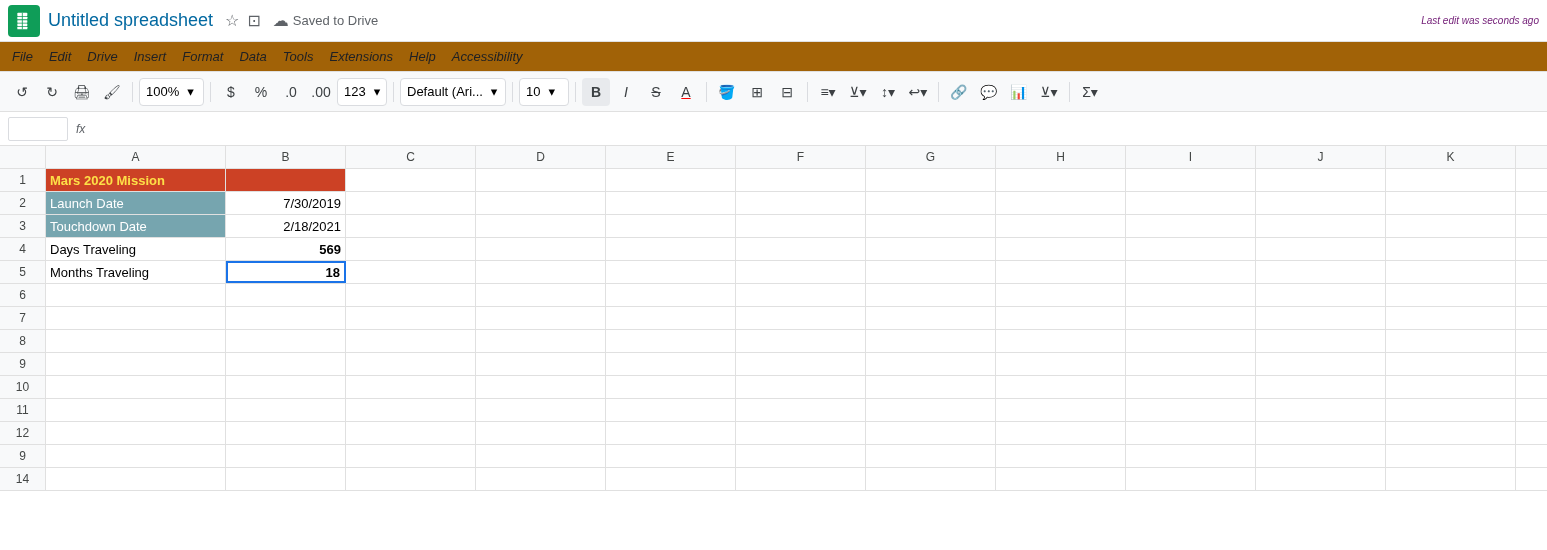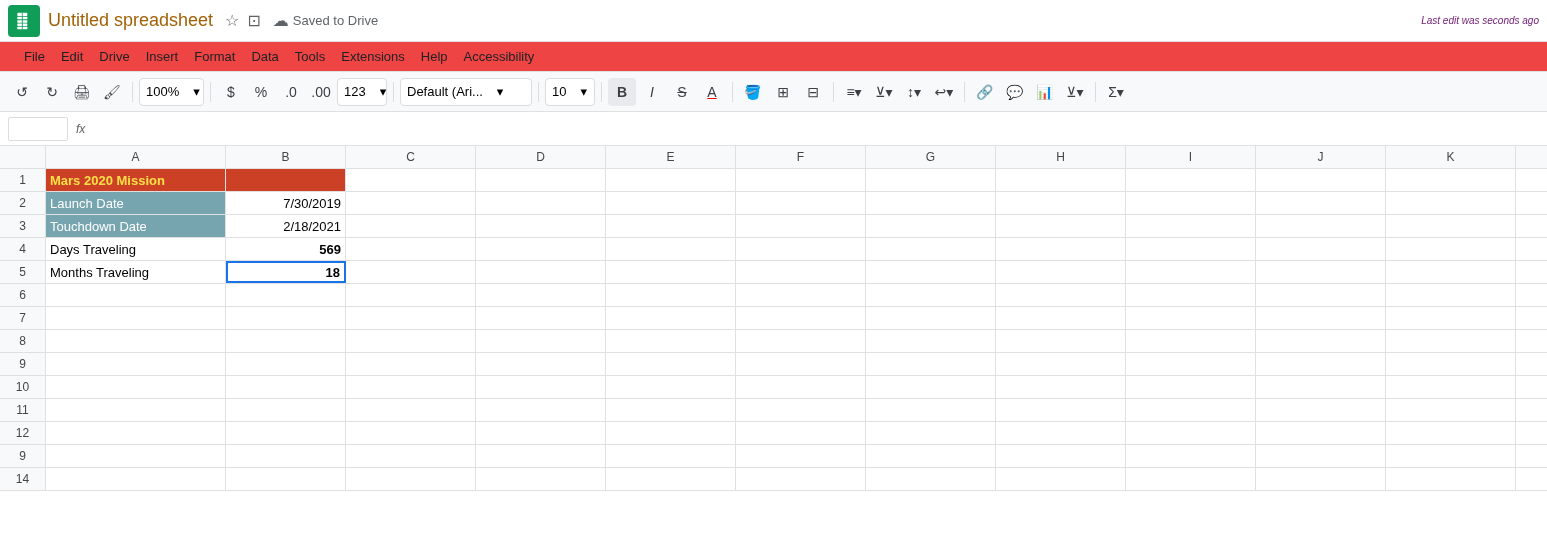--- a/index.html
+++ b/index.html
@@ -17,21 +17,21 @@
     #sheets-logo {
       width: 32px; height: 32px; margin-right: 8px;
       background: #0f9d58;
       border-radius: 4px;
       display: flex; align-items: center; justify-content: center;
       flex-shrink: 0;
     }
     #sheets-logo svg { width: 20px; height: 20px; }
     #app-title {
       font-size: 18px;
-      color: #a16207;
+      color: #0369a1;
       font-weight: 400;
       margin-right: 8px;
     }
     .title-icon {
       margin: 0 4px;
       color: #5f6368;
       font-size: 16px;
       cursor: pointer;
     }
     #saved-status {
@@ -47,23 +47,24 @@
       color: #701a75;
       font-size: 10px;
       font-style: italic;
     }
 
     
     #menu-bar {
       display: flex;
       align-items: center;
       height: 30px;
-      padding: 0 16px;
-      background: #ef4444;
+      padding: 0 4px;
+      background: #a16207;
       border-bottom: 1px solid #e0e0e0;
+      font-style: italic;
     }
     .menu-item {
       padding: 4px 8px;
       color: #202124;
       font-size: 13px;
       cursor: pointer;
       border-radius: 4px;
     }
 
     
@@ -82,25 +83,25 @@
       border: none; background: transparent;
       cursor: pointer; border-radius: 4px;
       color: #3c4043; font-size: 14px;
     }
     .toolbar-divider { width: 1px; height: 20px; background: #dadce0; margin: 0 4px; }
     .toolbar-dropdown {
       display: flex; align-items: center;
       padding: 0 6px; height: 28px;
       border: 1px solid #dadce0; border-radius: 4px;
       background: #fff; cursor: pointer; font-size: 13px;
-      gap: 14px;
+      gap: 8px;
     }
     #zoom-select { width: 65px; }
     #font-size-select { width: 50px; }
-    #font-family-select { width: 132px; }
+    #font-family-select { width: 106px; }
     .bold-btn { font-weight: bold; font-size: 14px; background: #e8eaed; }
     .toolbar-section { display: flex; align-items: center; gap: 2px; }
 
     
     #formula-bar {
       display: flex;
       align-items: center;
       height: 34px;
       padding: 0 8px;
       background: #fff;

